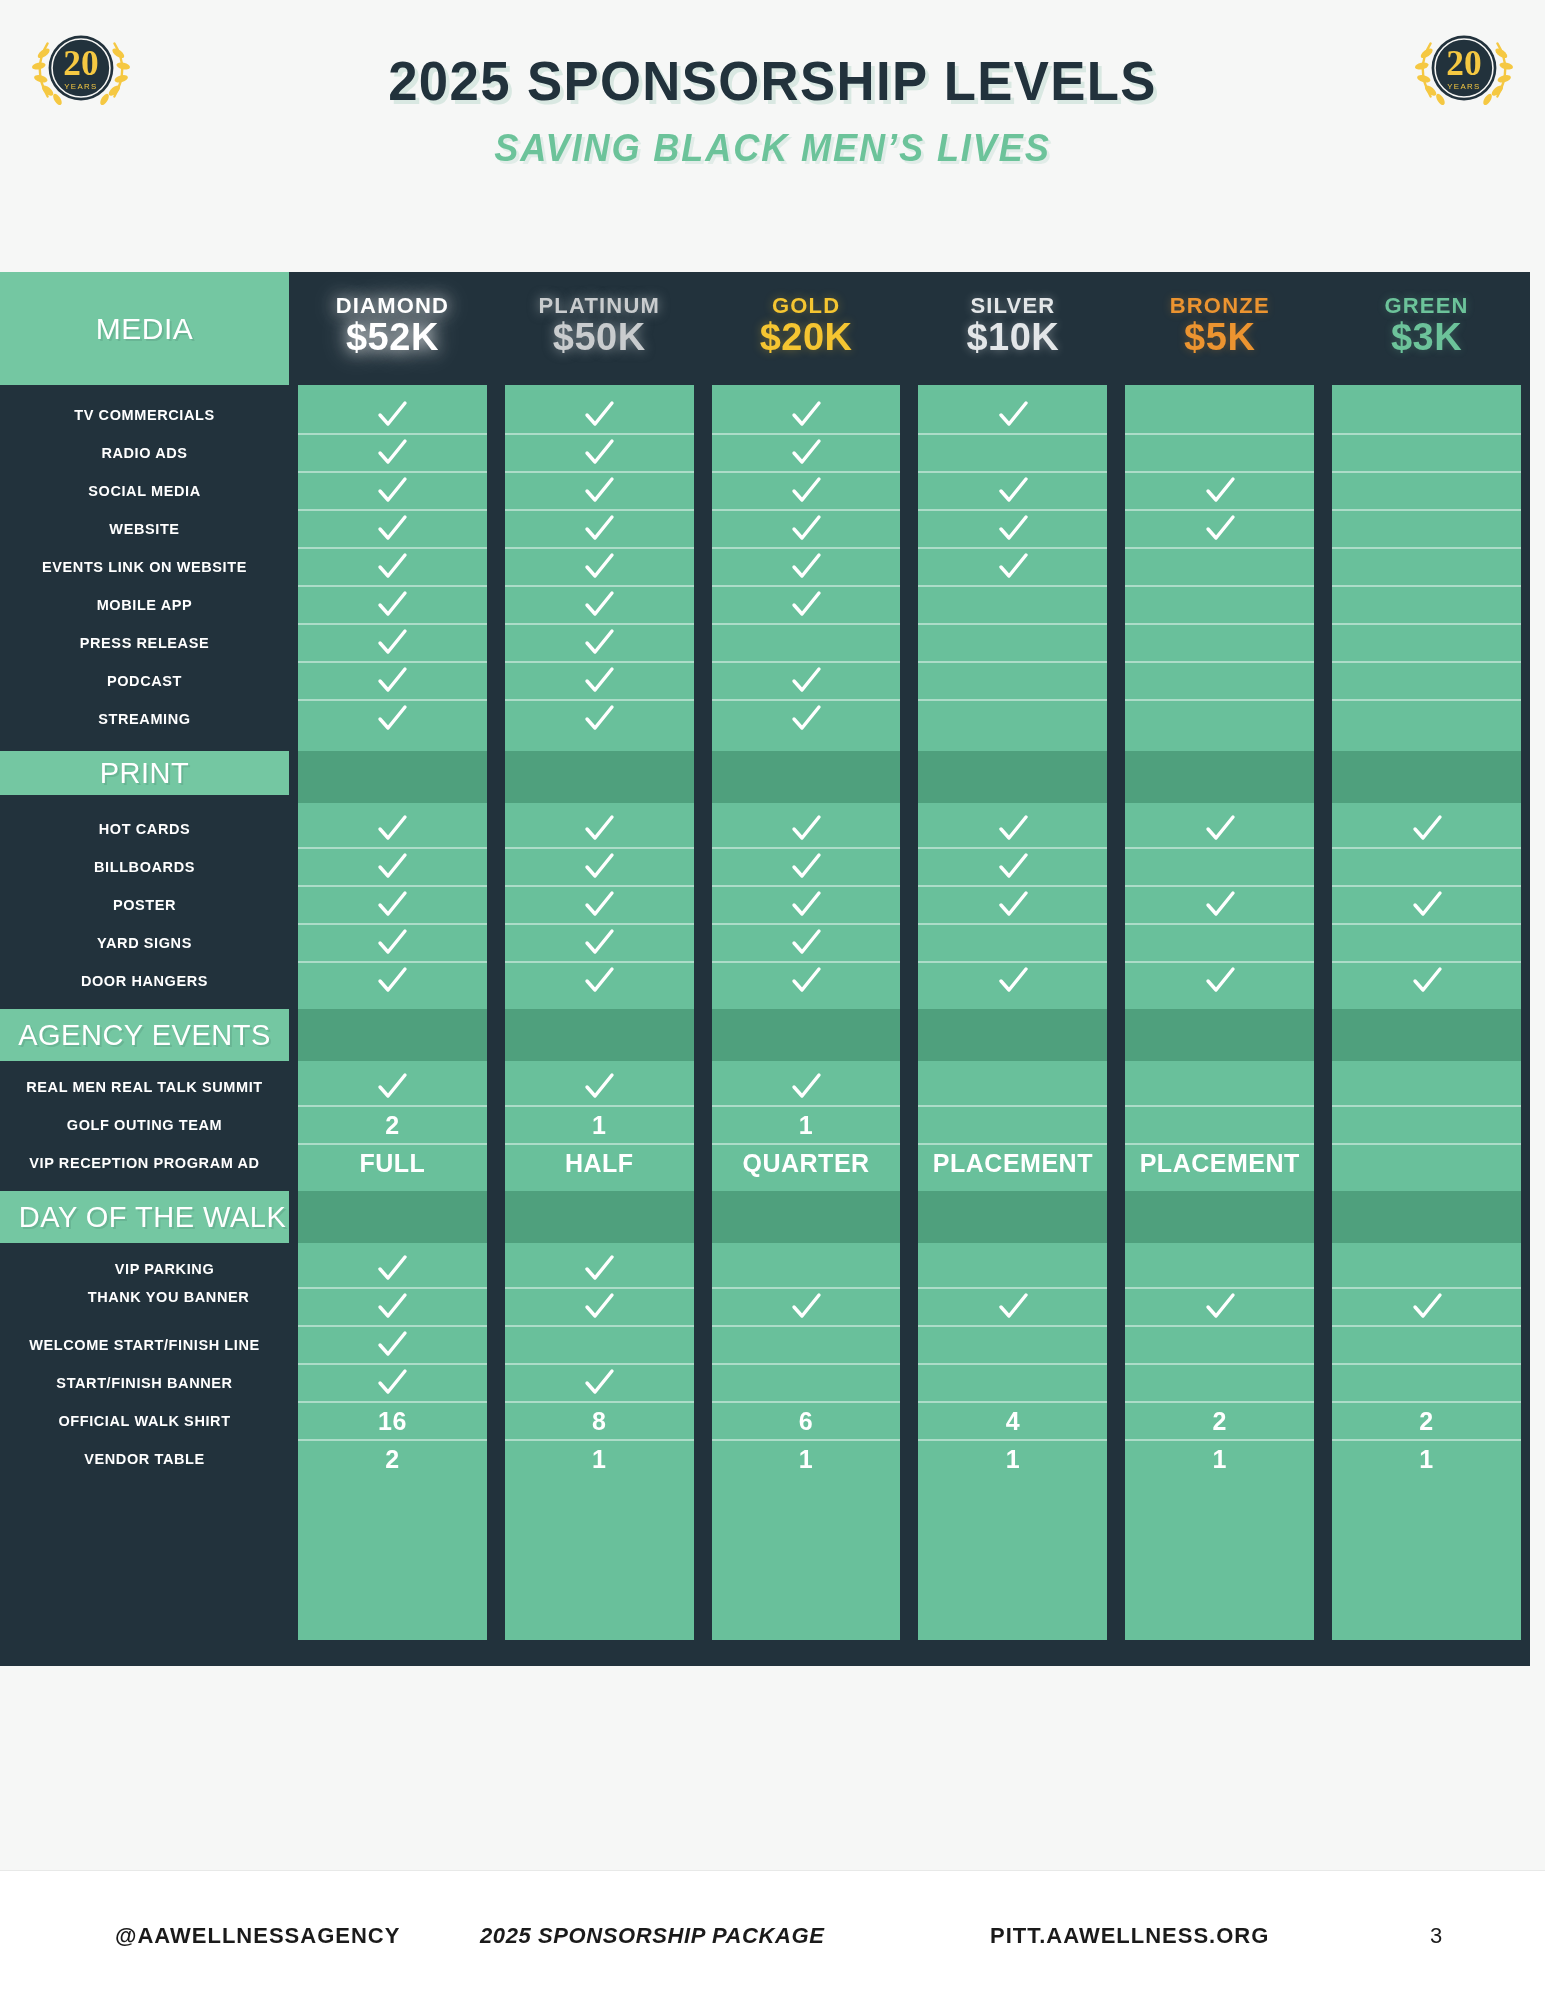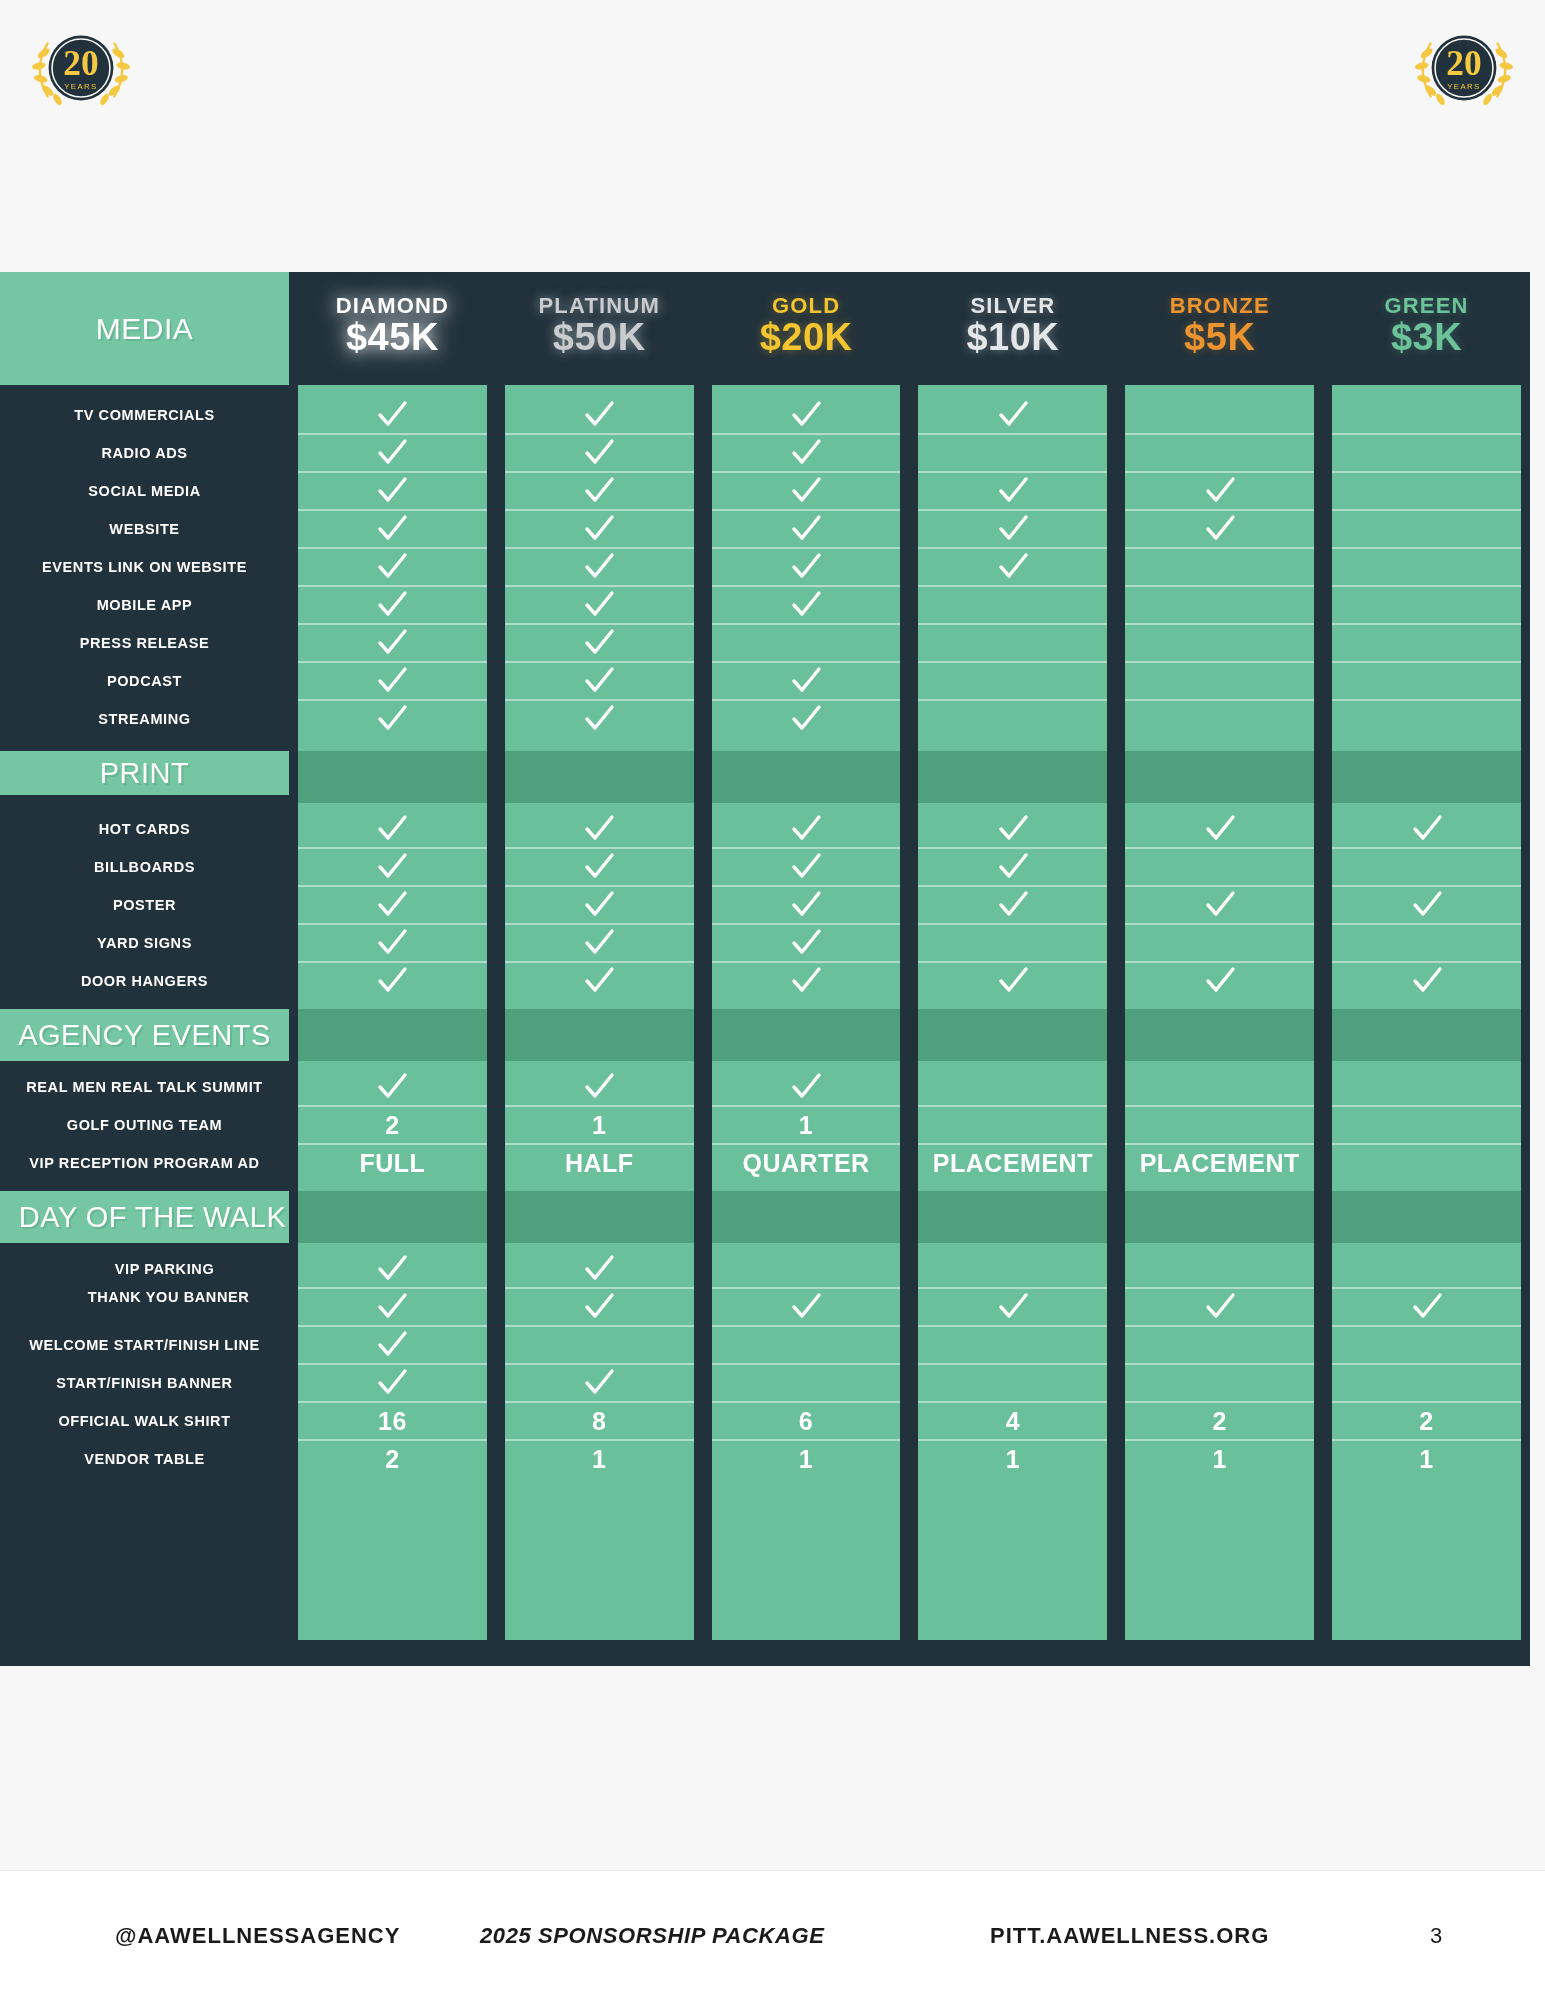--- a/index.html
+++ b/index.html
@@ -285,28 +285,32 @@
         <ellipse cx="94" cy="78" rx="7" ry="3.4" transform="rotate(-40 94 78)"></ellipse>
         <ellipse cx="84" cy="87" rx="6.5" ry="3.2" transform="rotate(-58 84 87)"></ellipse>
       </g>
       <circle cx="60" cy="55" r="33" fill="#22323c"></circle>
       <circle cx="60" cy="55" r="29.5" fill="none" stroke="#f7f7f5" stroke-width="1.6"></circle>
       <text x="60" y="62" text-anchor="middle" fill="#f5c842" font-family="'Liberation Serif',serif" font-size="36" font-weight="bold">20</text>
       <text x="60" y="76" text-anchor="middle" fill="#f5c842" font-family="'Liberation Sans',sans-serif" font-size="8" letter-spacing="1.4">YEARS</text>
     </svg>
   </div>
 
+  <div class="title-block">
+    <div class="main-title">2025 SPONSORSHIP LEVELS</div>
+    <div class="sub-title">SAVING BLACK MEN’S LIVES</div>
+  </div>
 </div>
 
 <div class="table-wrap">
   <div class="grid" id="grid">
       <div class="tier-head">
         <div class="tier diamond">
           <div class="tier-name">DIAMOND</div>
-          <div class="tier-price">$45K</div>
+          <div class="tier-price">$52K</div>
         </div>
         <div class="tier platinum">
           <div class="tier-name">PLATINUM</div>
           <div class="tier-price">$50K</div>
         </div>
         <div class="tier gold">
           <div class="tier-name">GOLD</div>
           <div class="tier-price">$20K</div>
         </div>
         <div class="tier silver">

